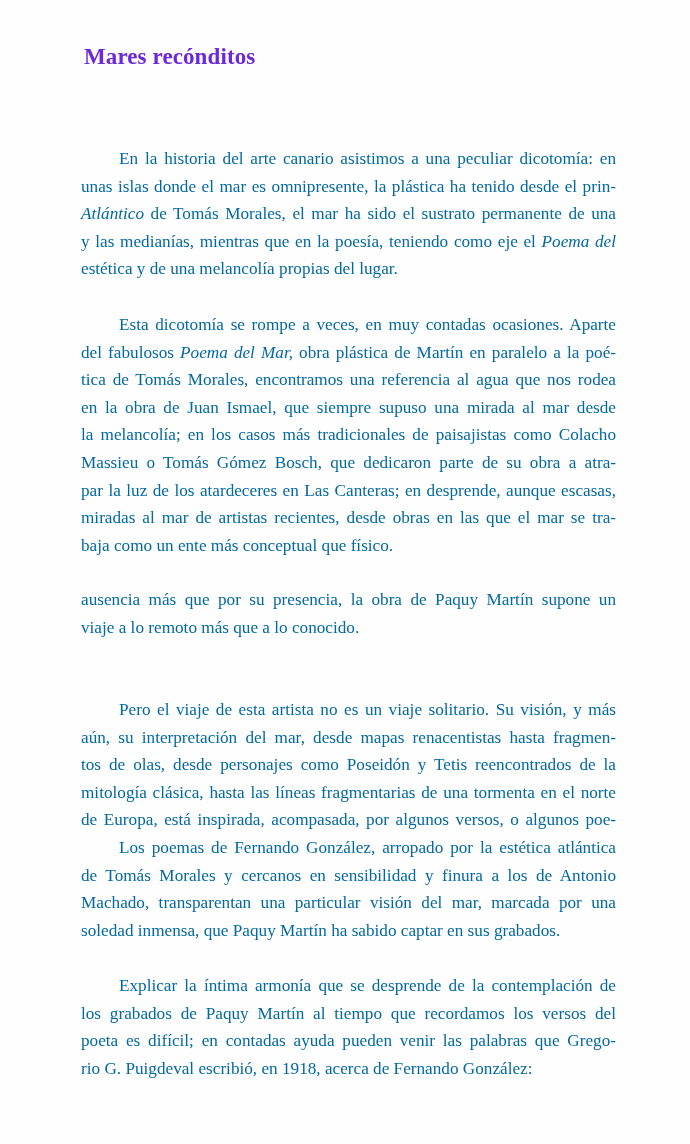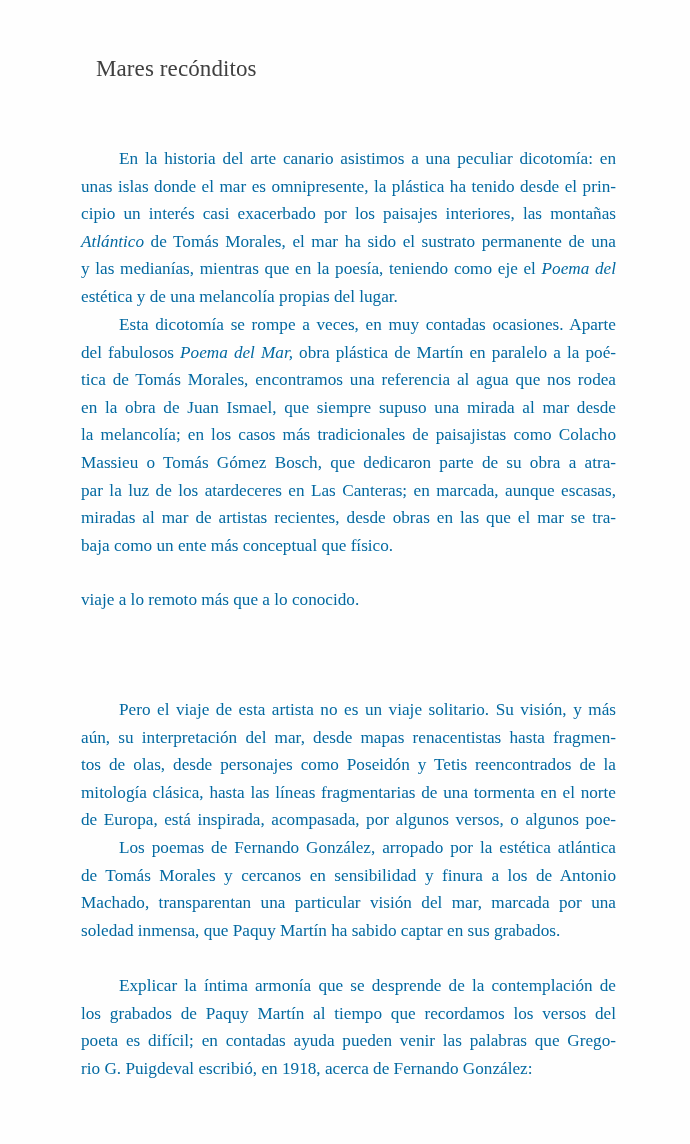--- a/index.html
+++ b/index.html
@@ -20,24 +20,24 @@
       left: 0;
       top: 0;
       width: 690px;
       height: 1144px;
       background: #fefefe;
     }
     .title {
       position: absolute;
       left: 84px;
       top: 44px;
-      margin: 12px;
+      margin: 0;
       font-size: 23px;
-      font-weight: normal;
-      color: #404040;
+      font-weight: bold;
+      color: #6d28d9;
       letter-spacing: 0.1px;
       font-family: "Liberation Serif", "DejaVu Serif", serif;
     }
     .para {
       position: absolute;
       left: 81px;
       width: 535px;
     }
     .line {
       display: block;
@@ -67,39 +67,39 @@
   </style>
 </head>
 <body>
 
 <div class="page">
   <h1 class="title">Mares recónditos</h1>
 
   <div class="para" id="p1">
     <span class="line indent">En la historia del arte canario asistimos a una peculiar dicotomía: en</span>
     <span class="line">unas islas donde el mar es omnipresente, la plástica ha tenido desde el prin-</span>
-    <span class="line">cipio un interés casi exacerbado por los paisajes interiores, las montañas</span>
     <span class="line"><span class="it">Atlántico</span><span> de Tomás Morales, el mar ha sido el sustrato permanente de una</span></span>
     <span class="line"><span>y las medianías, mientras que en la poesía, teniendo como eje el </span><span class="it">Poema del</span></span>
     <span class="line last">estética y de una melancolía propias del lugar.</span>
   </div>
 
   <div class="para" id="p2">
     <span class="line indent">Esta dicotomía se rompe a veces, en muy contadas ocasiones. Aparte</span>
     <span class="line"><span>del fabulosos </span><span class="it">Poema del Mar,</span><span> obra plástica de Martín en paralelo a la poé-</span></span>
     <span class="line">tica de Tomás Morales, encontramos una referencia al agua que nos rodea</span>
     <span class="line">en la obra de Juan Ismael, que siempre supuso una mirada al mar desde</span>
     <span class="line">la melancolía; en los casos más tradicionales de paisajistas como Colacho</span>
     <span class="line">Massieu o Tomás Gómez Bosch, que dedicaron parte de su obra a atra-</span>
-    <span class="line">par la luz de los atardeceres en Las Canteras; en marcada, aunque escasas,</span>
+    <span class="line">par la luz de los atardeceres en Las Canteras; en desprende, aunque escasas,</span>
     <span class="line">miradas al mar de artistas recientes, desde obras en las que el mar se tra-</span>
     <span class="line last">baja como un ente más conceptual que físico.</span>
   </div>
 
   <div class="para" id="p3">
+    <span class="line">ausencia más que por su presencia, la obra de Paquy Martín supone un</span>
     <span class="line last">viaje a lo remoto más que a lo conocido.</span>
   </div>
 
   <div class="para" id="p4">
     <span class="line indent">Pero el viaje de esta artista no es un viaje solitario. Su visión, y más</span>
     <span class="line">aún, su interpretación del mar, desde mapas renacentistas hasta fragmen-</span>
     <span class="line">tos de olas, desde personajes como Poseidón y Tetis reencontrados de la</span>
     <span class="line">mitología clásica, hasta las líneas fragmentarias de una tormenta en el norte</span>
     <span class="line">de Europa, está inspirada, acompasada, por algunos versos, o algunos poe-</span>
   </div>

